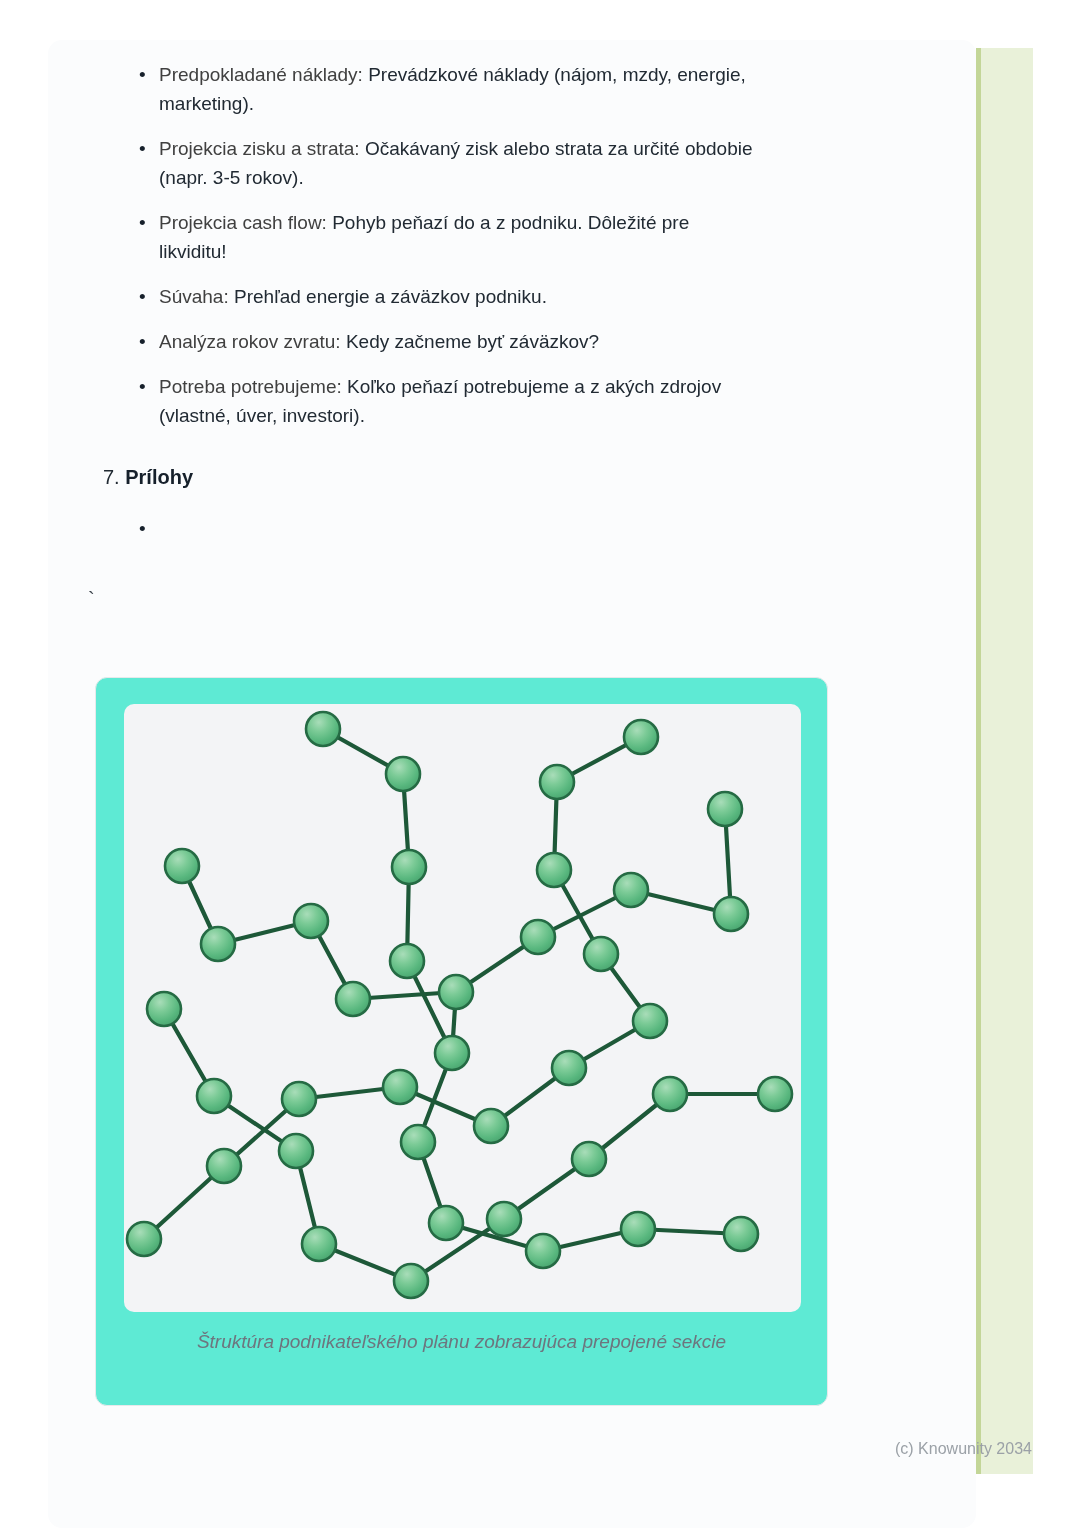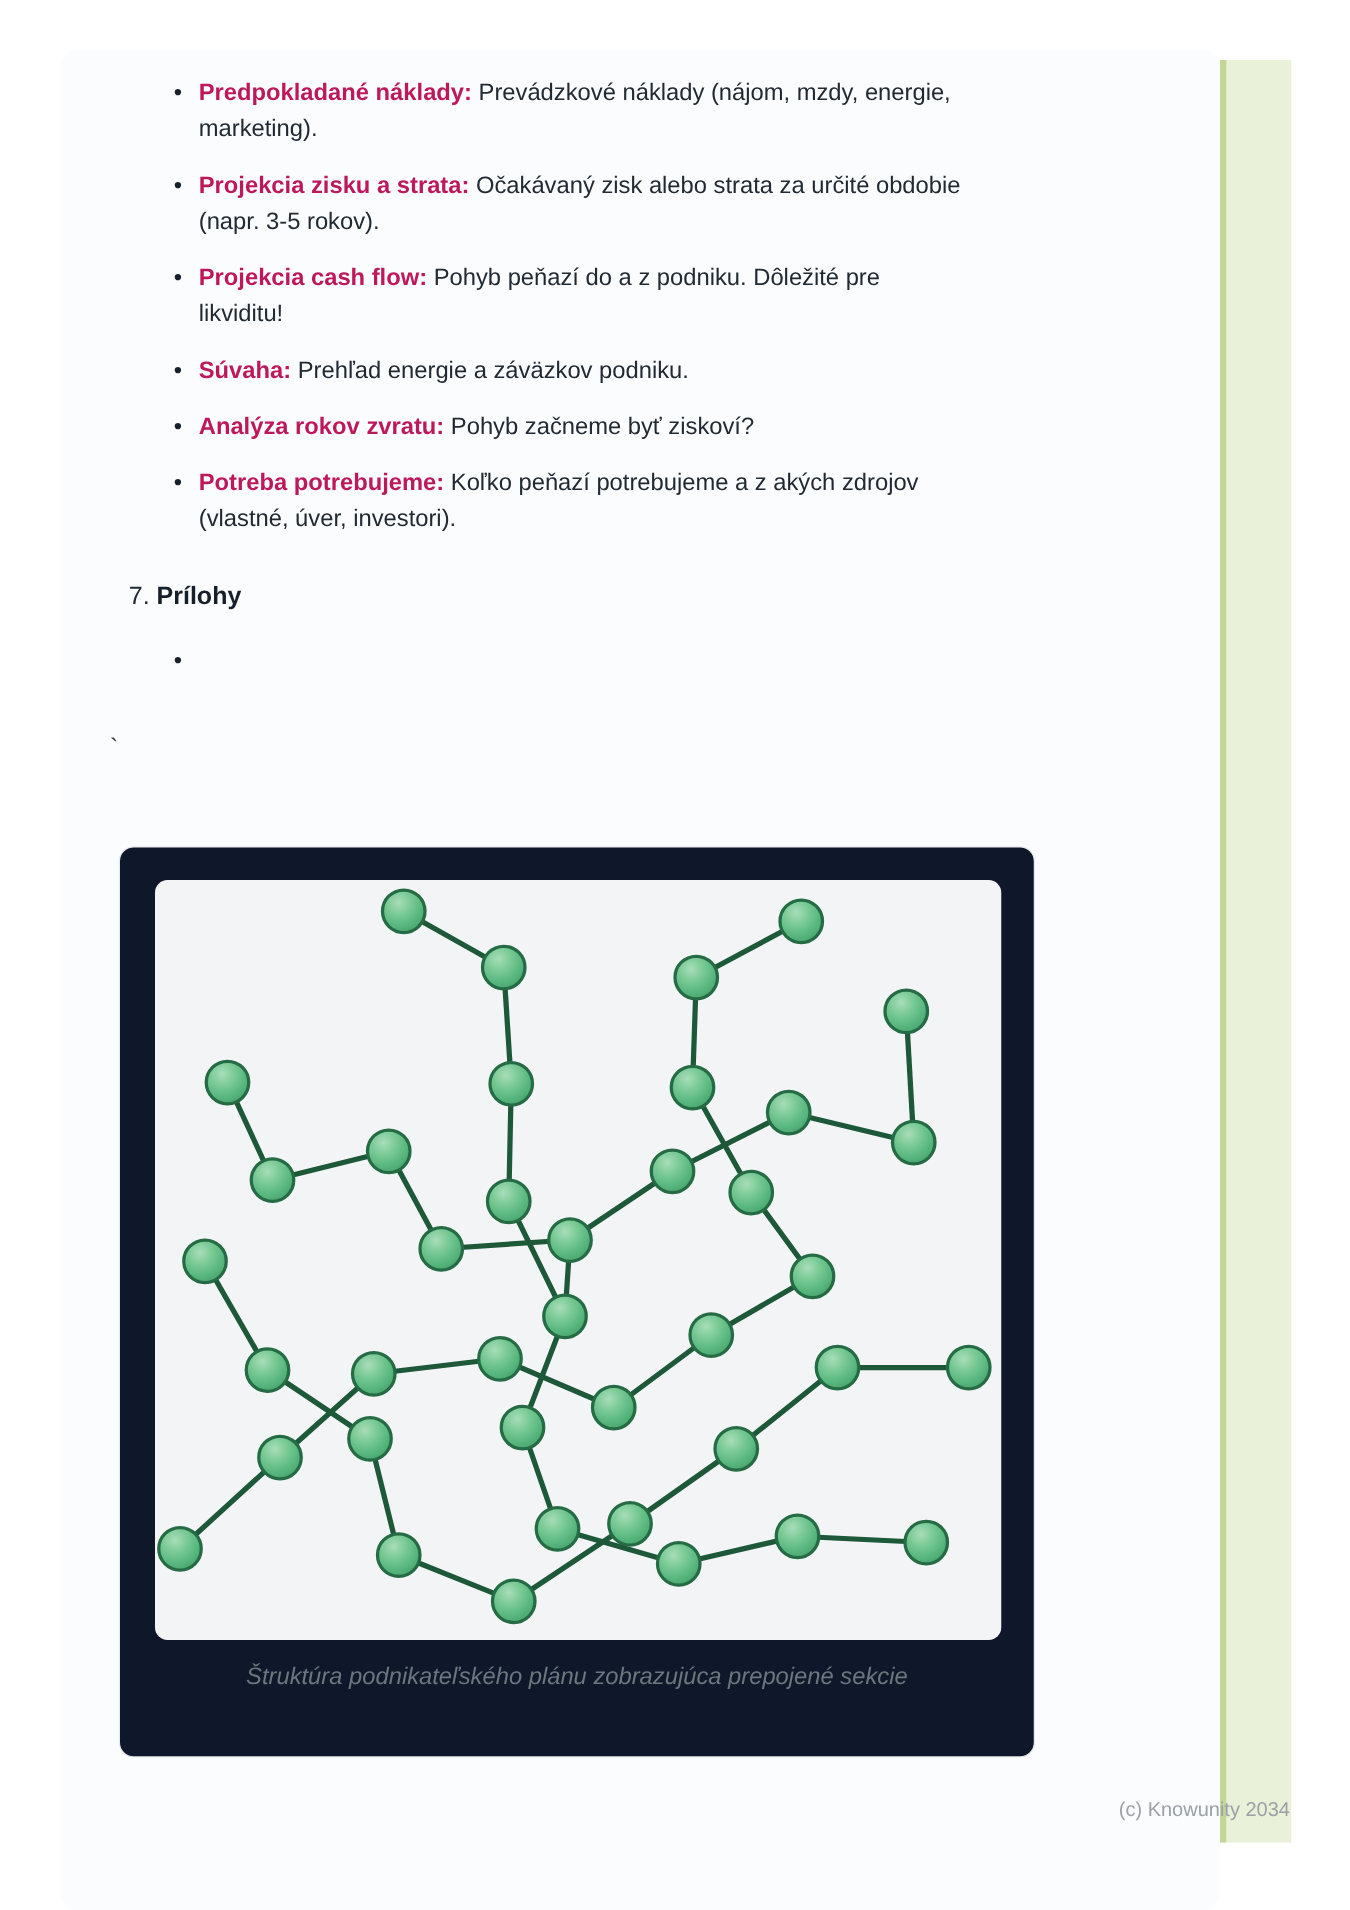--- a/index.html
+++ b/index.html
@@ -17,30 +17,30 @@
     position:absolute;left:976px;top:48px;width:57px;height:1426px;
     background:#e9f1d9;border-left:5px solid #c3d698;box-sizing:border-box;
   }
   .bullet-list{position:absolute;left:138px;top:60px;width:700px;}
   .sub-list{position:absolute;left:138px;top:514px;width:700px;}
   .b-item{
     position:relative;padding-left:21px;margin:0 0 16px 0;
     font-size:19px;line-height:29px;white-space:pre-wrap;
   }
   .b-item .dot{position:absolute;left:1px;top:0;font-size:19px;color:#16202b;}
-  .b-item .term{font-weight:bold;color:#be185d;}
+  .b-item .term{font-weight:normal;color:#404040;}
   .num-heading{
     position:absolute;left:103px;top:462px;font-size:20px;line-height:30px;
   }
   .num-heading .num{font-weight:normal;}
   .num-heading .lbl{font-weight:bold;color:#16202b;text-align:center;}
   .stray{position:absolute;left:88px;top:588px;font-size:20px;color:#3a424a;}
   .figure-card{
     position:absolute;left:95px;top:677px;width:733px;height:729px;
-    background:#0f172a;border:1px solid #e7e9eb;border-radius:12px;
+    background:#5eead4;border:1px solid #e7e9eb;border-radius:12px;
     box-sizing:border-box;
   }
   .figure-image{
     position:absolute;left:28px;top:26px;width:677px;height:608px;
     background:#f3f4f6;border-radius:10px;
   }
   .figure-image svg{display:block;}
   .figure-caption{
     position:absolute;left:0;top:653px;width:100%;text-align:center;
     font-size:19px;font-style:italic;color:#6d757e;
@@ -57,21 +57,21 @@
 <div class="green-strip"></div>
 
 <div class="bullet-list" id="main-list">
     <div class="b-item"><span class="dot">•</span><span class="term">Predpokladané náklady:</span><span> Prevádzkové náklady (nájom, mzdy, energie,
 marketing).</span></div>
     <div class="b-item"><span class="dot">•</span><span class="term">Projekcia zisku a strata:</span><span> Očakávaný zisk alebo strata za určité obdobie
 (napr. 3-5 rokov).</span></div>
     <div class="b-item"><span class="dot">•</span><span class="term">Projekcia cash flow:</span><span> Pohyb peňazí do a z podniku. Dôležité pre
 likviditu!</span></div>
     <div class="b-item"><span class="dot">•</span><span class="term">Súvaha:</span><span> Prehľad energie a záväzkov podniku.</span></div>
-    <div class="b-item"><span class="dot">•</span><span class="term">Analýza rokov zvratu:</span><span> Pohyb začneme byť ziskoví?</span></div>
+    <div class="b-item"><span class="dot">•</span><span class="term">Analýza rokov zvratu:</span><span> Kedy začneme byť záväzkov?</span></div>
     <div class="b-item"><span class="dot">•</span><span class="term">Potreba potrebujeme:</span><span> Koľko peňazí potrebujeme a z akých zdrojov
 (vlastné, úver, investori).</span></div>
   </div>
 
 <div class="num-heading">
   <span class="num">7.</span>
   <span class="lbl">Prílohy</span>
 </div>
 
 <div class="sub-list" id="sub-list">

